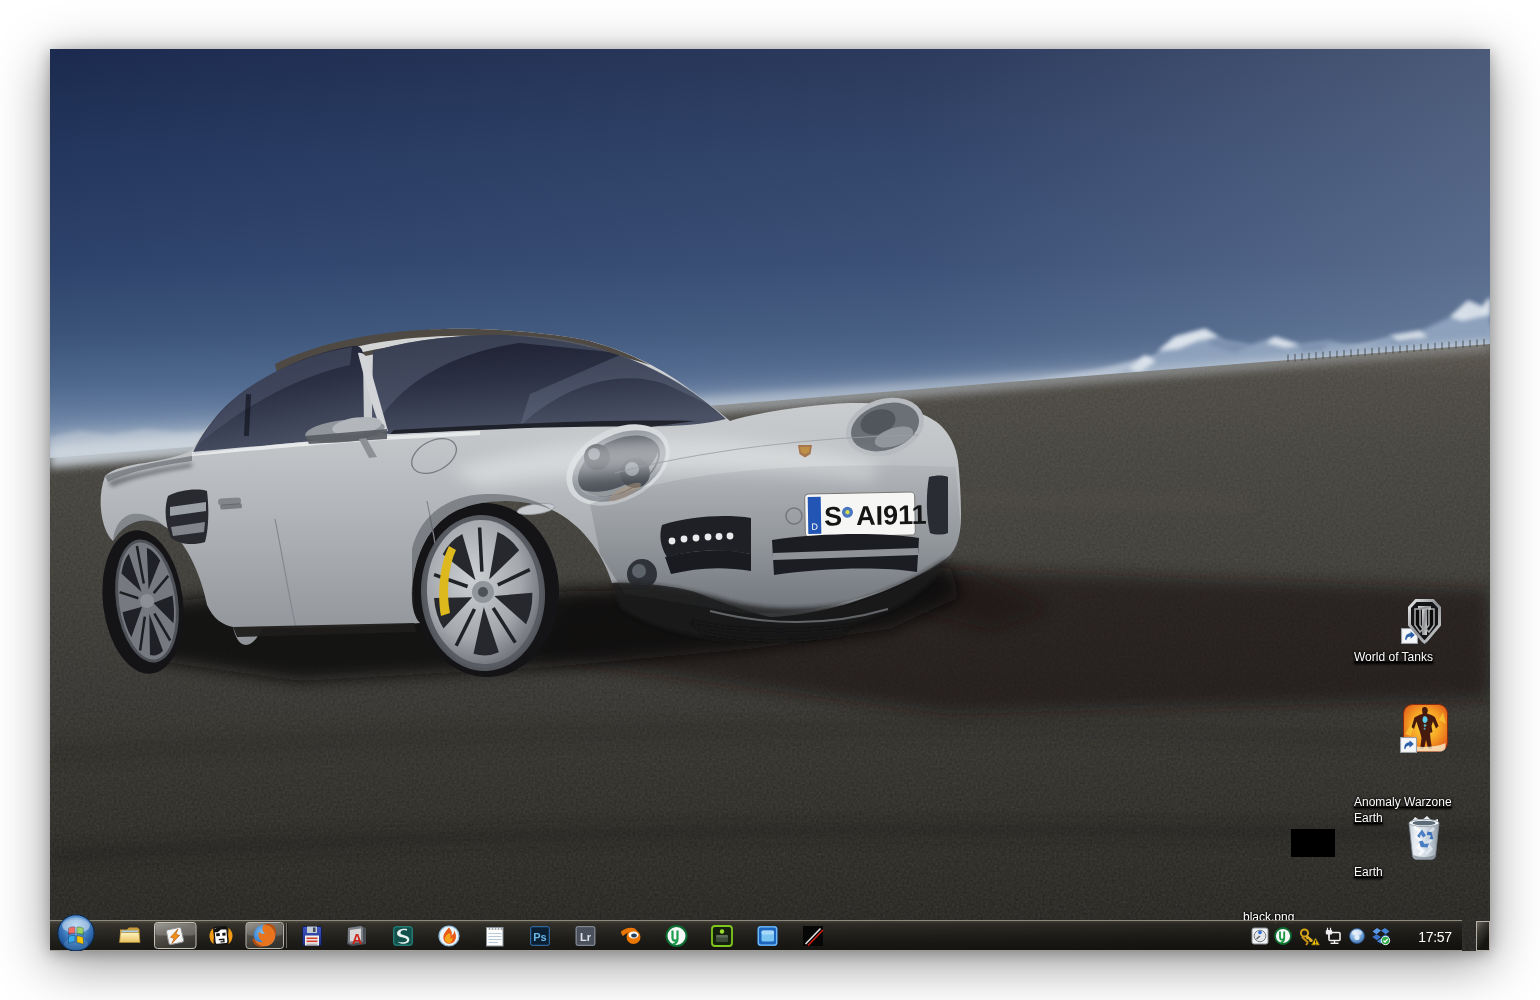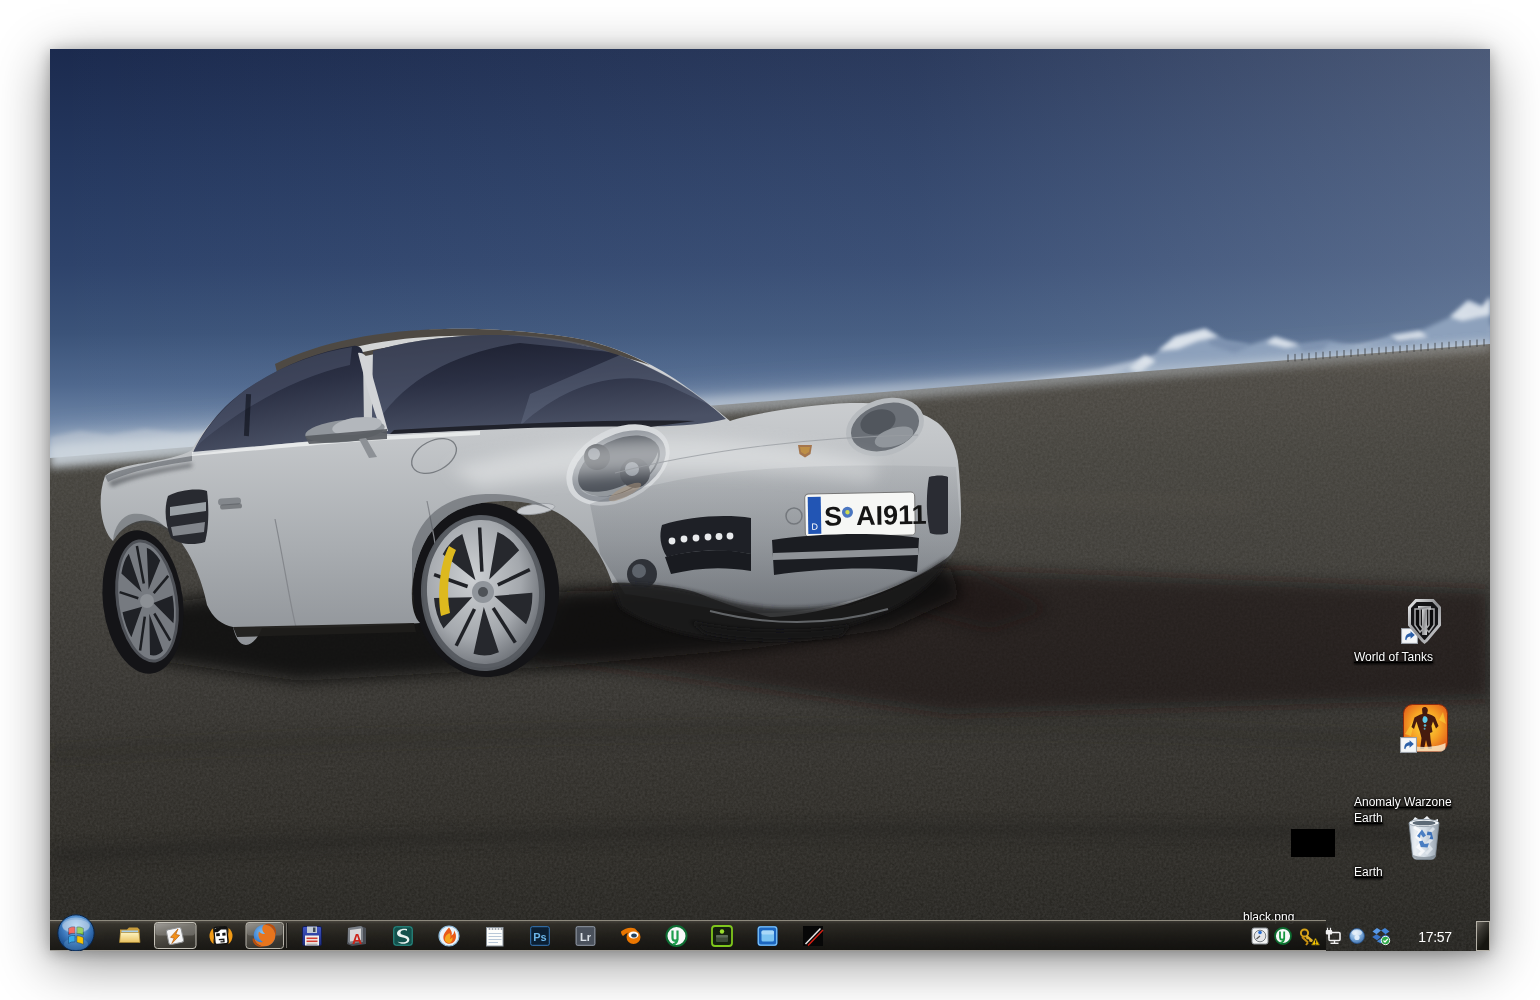--- a/index.html
+++ b/index.html
@@ -3,21 +3,21 @@
 <meta charset="utf-8">
 <style>
 html,body{margin:0;padding:0;background:#fff;width:1540px;height:1000px;overflow:hidden;
 font-family:"Liberation Sans",sans-serif;-webkit-font-smoothing:antialiased;}
 #shot{position:absolute;left:50px;top:49px;width:1440px;height:902px;
 box-shadow:0 12px 50px rgba(0,0,0,0.42), 0 2px 14px rgba(0,0,0,0.28);background:#3a3733;}
 #wall{position:absolute;left:0;top:0;}
 .icon{position:absolute;text-align:left;text-decoration:underline;}
 .ilabel{color:#fff;font-size:12px;line-height:16px;
 text-shadow:0 1px 2px #000,0 0 3px #000,0 0 2px #000;white-space:nowrap;}
-#taskbar{position:absolute;left:0;top:871px;width:1276px;height:31px;
+#taskbar{position:absolute;left:0;top:871px;width:1412px;height:31px;
 background:linear-gradient(90deg,rgba(0,0,0,0) 0%,rgba(0,0,0,0.25) 78%,rgba(0,0,0,0.3) 100%),linear-gradient(rgba(82,78,70,0.92) 0%, rgba(56,53,46,0.92) 10%, rgba(40,38,32,0.9) 45%, rgba(31,29,25,0.9) 70%, rgba(24,23,19,0.92) 100%);
 border-top:1px solid #8d897d;border-bottom:1px solid rgba(235,233,228,0.55);box-sizing:border-box;}
 #clock{position:absolute;left:1355px;top:8px;color:#fff;font-size:14px;width:60px;text-align:center;letter-spacing:-0.3px;}
 #showdesk{position:absolute;left:1426px;top:0px;width:12px;height:28px;
 border:1px solid #b5b1a7;background:linear-gradient(125deg,#6a665e 0%,#3a3832 30%,#16150f 70%);}
 </style>
 </head>
 <body>
 <div id="shot">
 <svg id="wall" width="1440" height="902" viewBox="0 0 1440 902">

